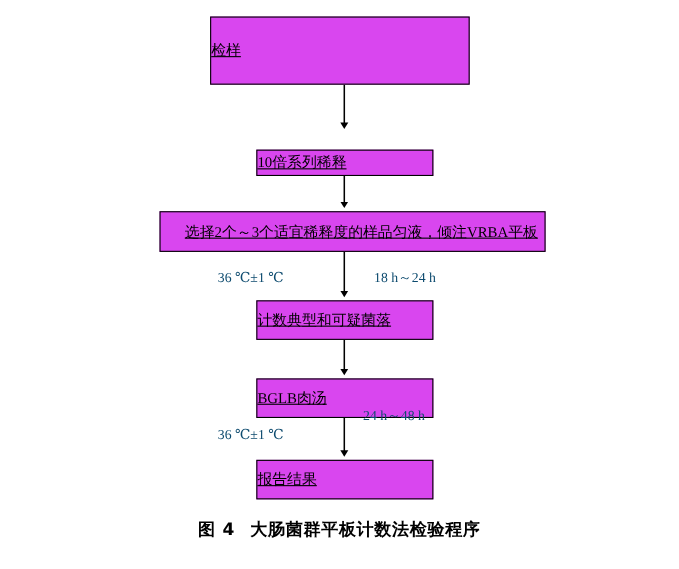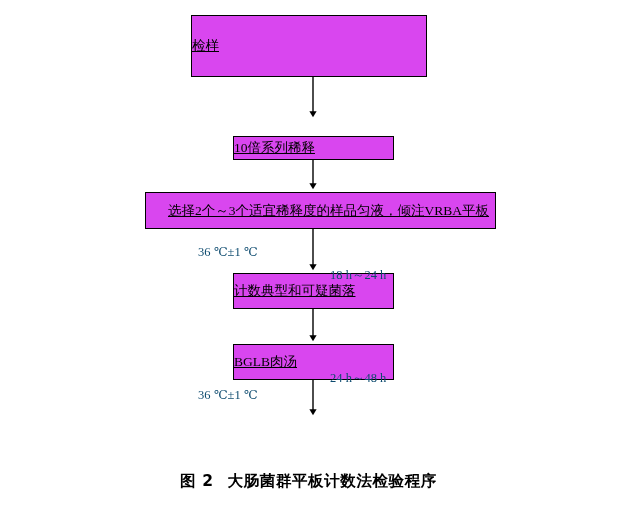--- a/index.html
+++ b/index.html
@@ -64,21 +64,21 @@
     font-size: 12.5px;
     white-space: nowrap;
     line-height: 1;
     color: #0c4a6e;
     font-family: "Liberation Serif", "DejaVu Serif", serif;
   }
   .side-label.left  { text-align: right; }
   .side-label.right { text-align: left; }
 
   #lbl-temp-1 { left: 198px; top: 246px; }
-  #lbl-time-1 { left: 330px; top: 246px; margin-top: 23px; }
+  #lbl-time-1 { left: 340px; top: 246px; }
   #lbl-temp-2 { left: 198px; top: 389px; }
   #lbl-time-2 { left: 330px; top: 372px; }
 
   .caption {
     position: absolute;
     left: 0;
     top: 471px;
     width: 617px;
     text-align: center;
     font-size: 15.5px;
@@ -125,23 +125,26 @@
   </div>
 
   <div class="node" id="node-bglb">
     <span class="line">BGLB肉汤</span>
   </div>
 
   <div class="node" id="node-count">
     <span class="line">计数典型和可疑菌落</span>
   </div>
 
+  <div class="node" id="node-report">
+    <span class="line">报告结果</span>
+  </div>
 
   <div class="side-label left" id="lbl-temp-1">36 ℃±1 ℃</div>
   <div class="side-label right" id="lbl-time-1">18 h～24 h</div>
   <div class="side-label left" id="lbl-temp-2">36 ℃±1 ℃</div>
   <div class="side-label right" id="lbl-time-2">24 h～48 h</div>
 
 </div>
 
 <div class="caption">
-  <span class="cap-num">图 2</span><span>大肠菌群平板计数法检验程序</span>
+  <span class="cap-num">图 4</span><span>大肠菌群平板计数法检验程序</span>
 </div>
 
 </body></html>

